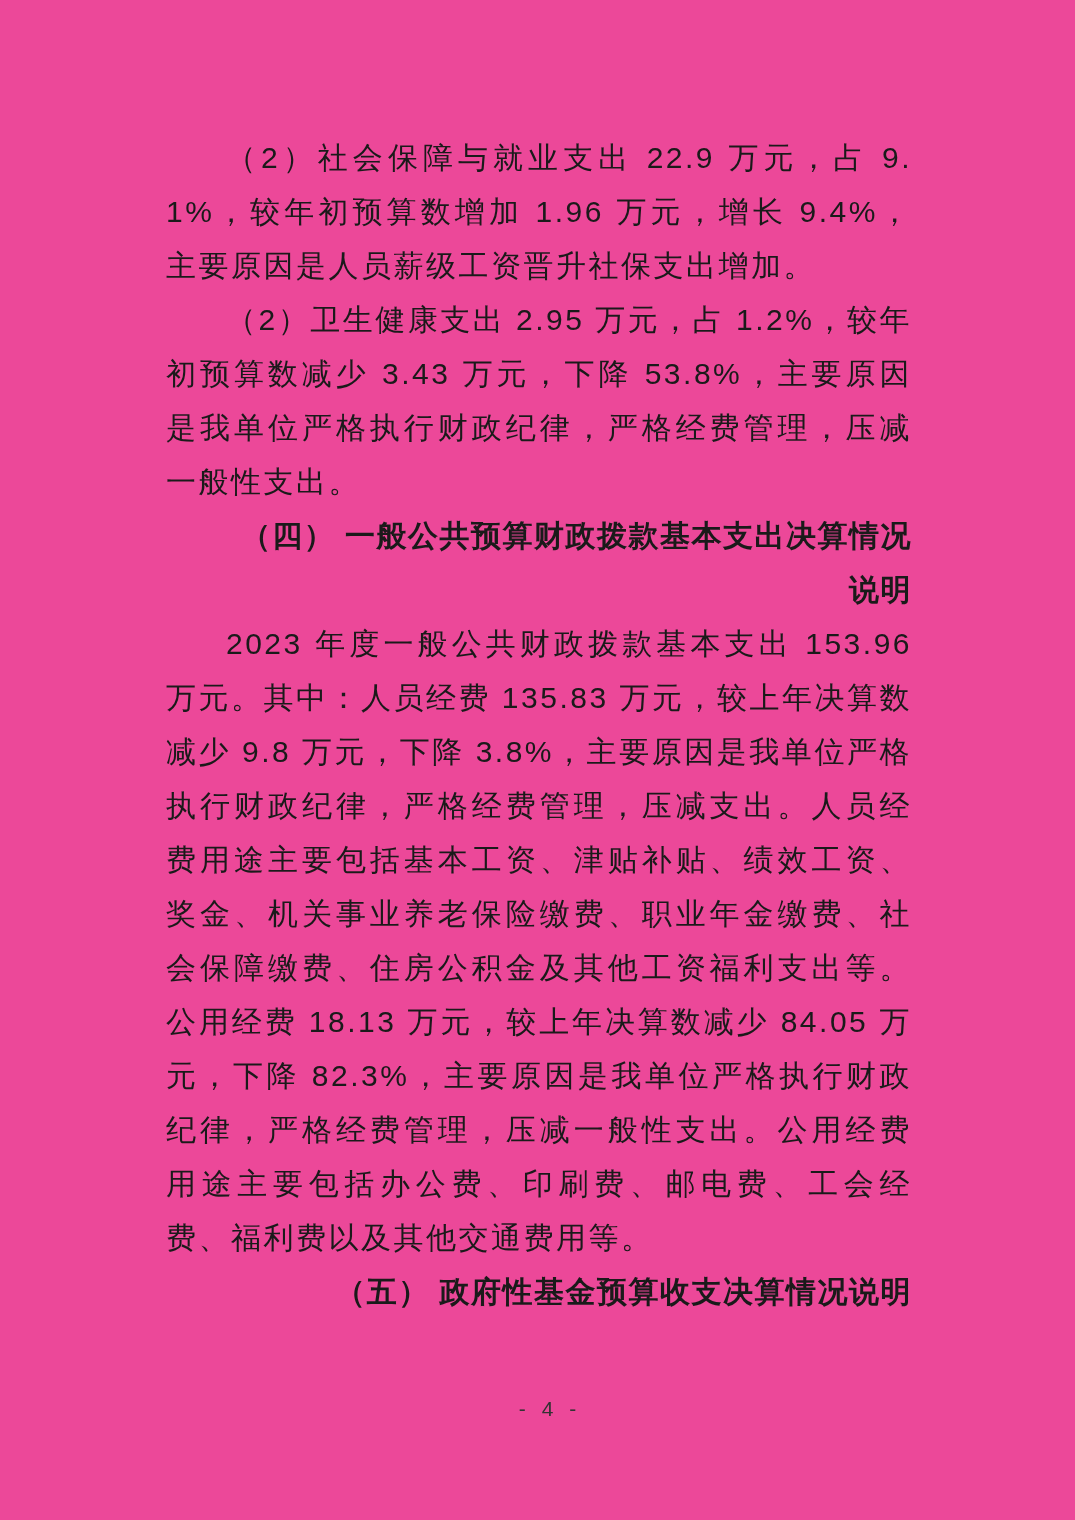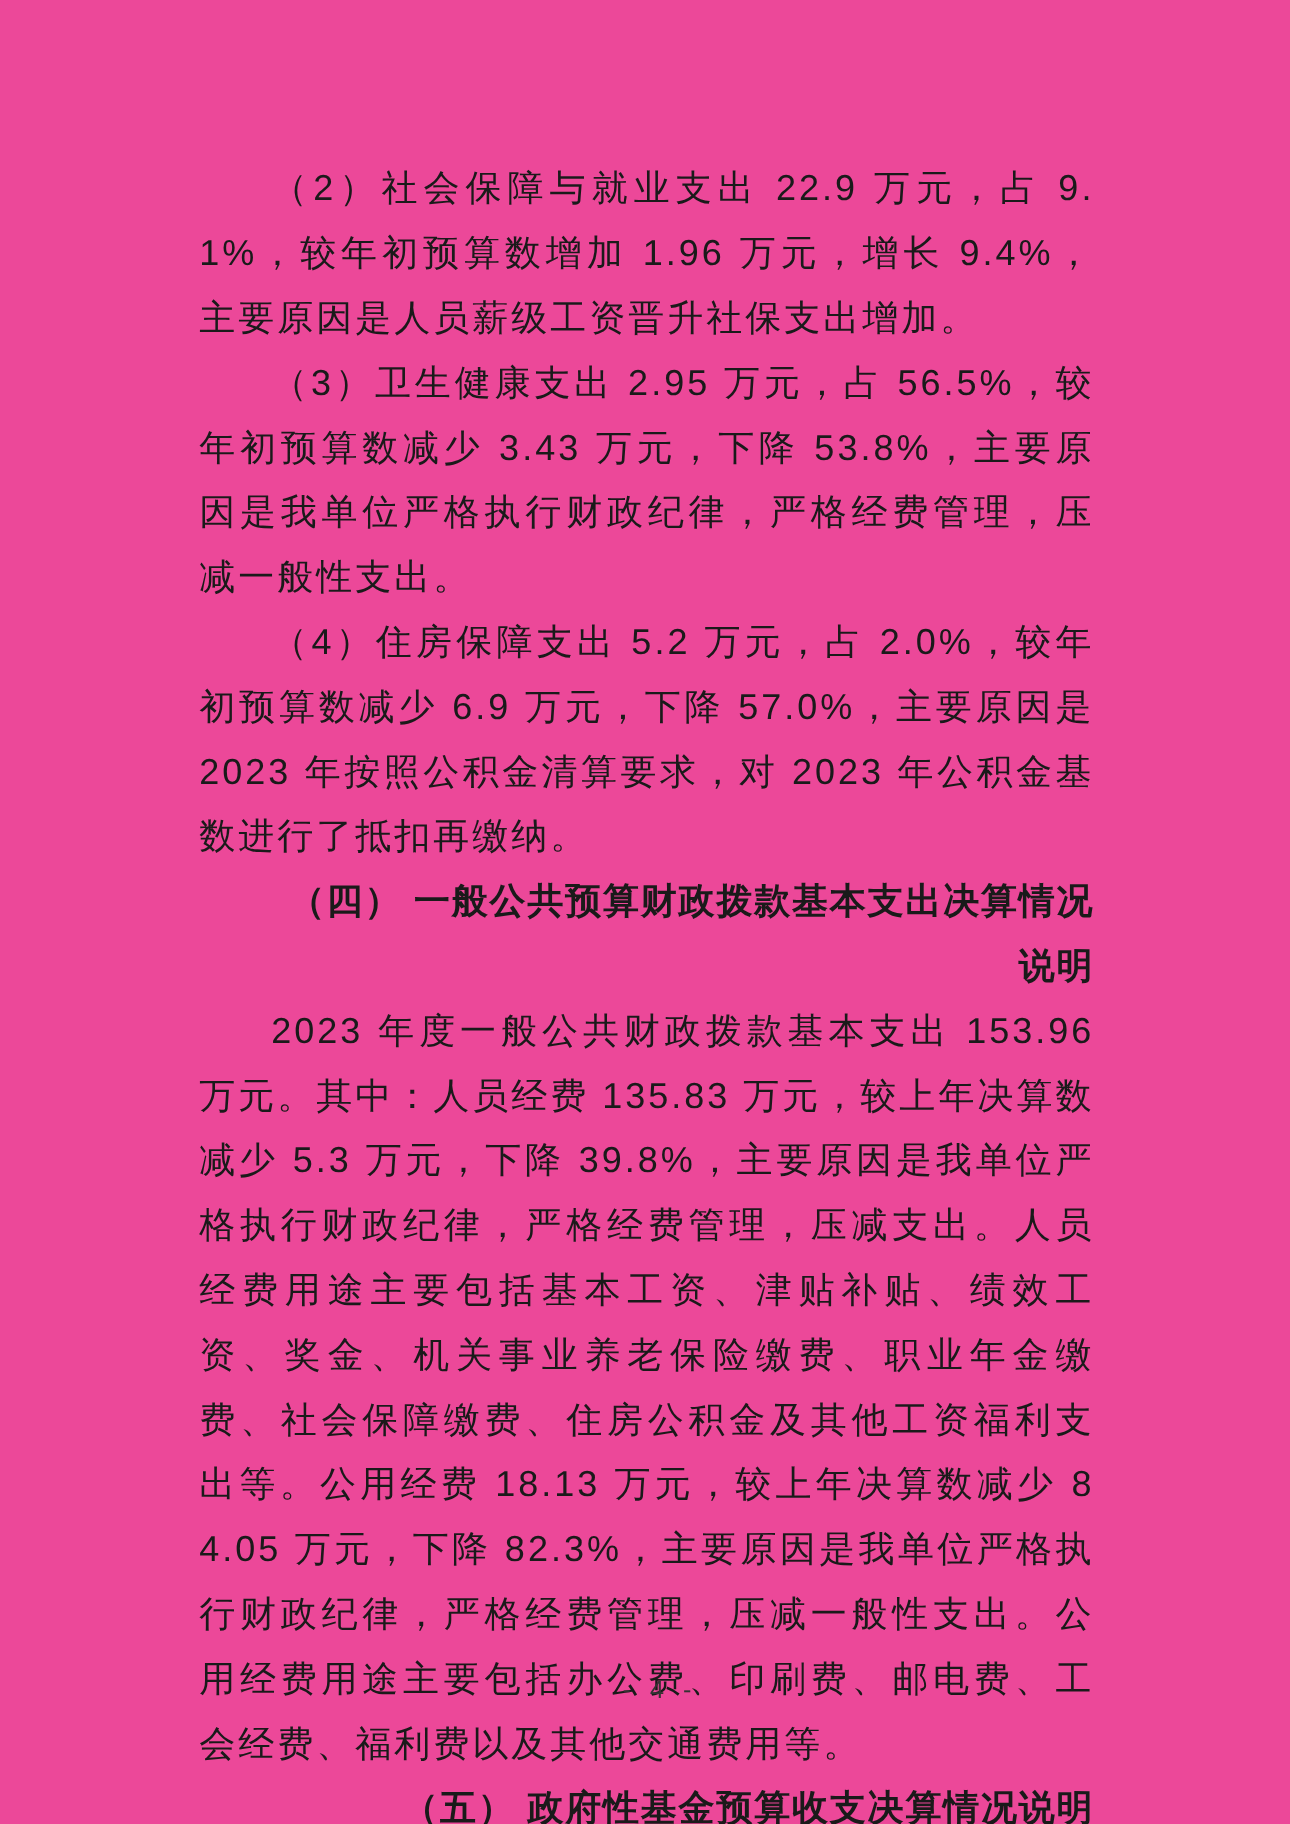--- a/index.html
+++ b/index.html
@@ -48,21 +48,20 @@
     letter-spacing: 5px;
     color: #333333;
   }
 </style>
 </head>
 <body>
 
 <div class="page">
   <div class="content">
     <p class="body">（2）社会保障与就业支出 22.9 万元，占 9.1%，较年初预算数增加 1.96 万元，增长 9.4%，主要原因是人员薪级工资晋升社保支出增加。</p>
-    <p class="body">（3）卫生健康支出 2.95 万元，占 56.5%，较年初预算数减少 3.43 万元，下降 53.8%，主要原因是我单位严格执行财政纪律，严格经费管理，压减一般性支出。</p>
-    <p class="body">（4）住房保障支出 5.2 万元，占 2.0%，较年初预算数减少 6.9 万元，下降 57.0%，主要原因是 2023 年按照公积金清算要求，对 2023 年公积金基数进行了抵扣再缴纳。</p>
+    <p class="body">（2）卫生健康支出 2.95 万元，占 1.2%，较年初预算数减少 3.43 万元，下降 53.8%，主要原因是我单位严格执行财政纪律，严格经费管理，压减一般性支出。</p>
     <p class="heading">（四） 一般公共预算财政拨款基本支出决算情况说明</p>
-    <p class="body">2023 年度一般公共财政拨款基本支出 153.96 万元。其中：人员经费 135.83 万元，较上年决算数减少 5.3 万元，下降 39.8%，主要原因是我单位严格执行财政纪律，严格经费管理，压减支出。人员经费用途主要包括基本工资、津贴补贴、绩效工资、奖金、机关事业养老保险缴费、职业年金缴费、社会保障缴费、住房公积金及其他工资福利支出等。公用经费 18.13 万元，较上年决算数减少 84.05 万元，下降 82.3%，主要原因是我单位严格执行财政纪律，严格经费管理，压减一般性支出。公用经费用途主要包括办公费、印刷费、邮电费、工会经费、福利费以及其他交通费用等。</p>
+    <p class="body">2023 年度一般公共财政拨款基本支出 153.96 万元。其中：人员经费 135.83 万元，较上年决算数减少 9.8 万元，下降 3.8%，主要原因是我单位严格执行财政纪律，严格经费管理，压减支出。人员经费用途主要包括基本工资、津贴补贴、绩效工资、奖金、机关事业养老保险缴费、职业年金缴费、社会保障缴费、住房公积金及其他工资福利支出等。公用经费 18.13 万元，较上年决算数减少 84.05 万元，下降 82.3%，主要原因是我单位严格执行财政纪律，严格经费管理，压减一般性支出。公用经费用途主要包括办公费、印刷费、邮电费、工会经费、福利费以及其他交通费用等。</p>
     <p class="heading">（五） 政府性基金预算收支决算情况说明</p>
 
   </div>
   <div class="footer">- 4 -</div>
 </div>
 
 </body></html>

